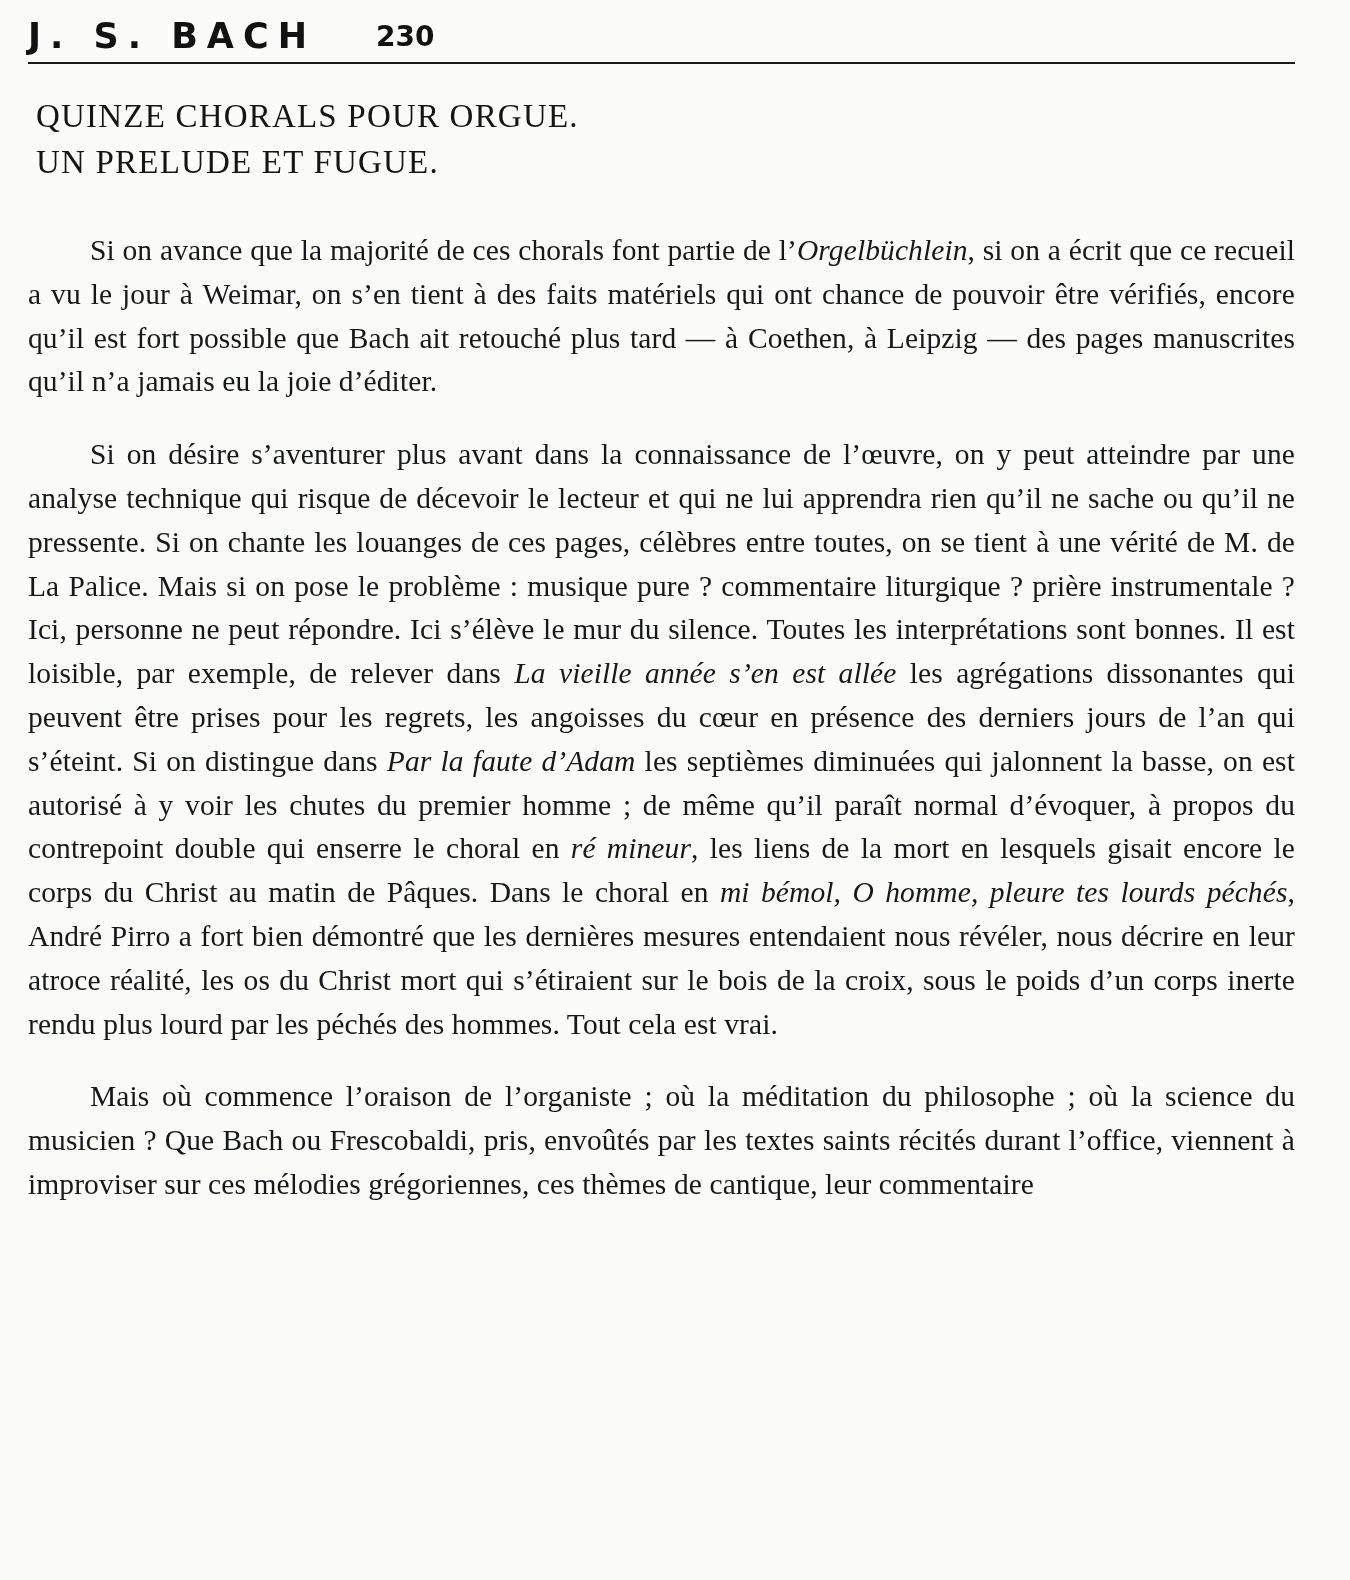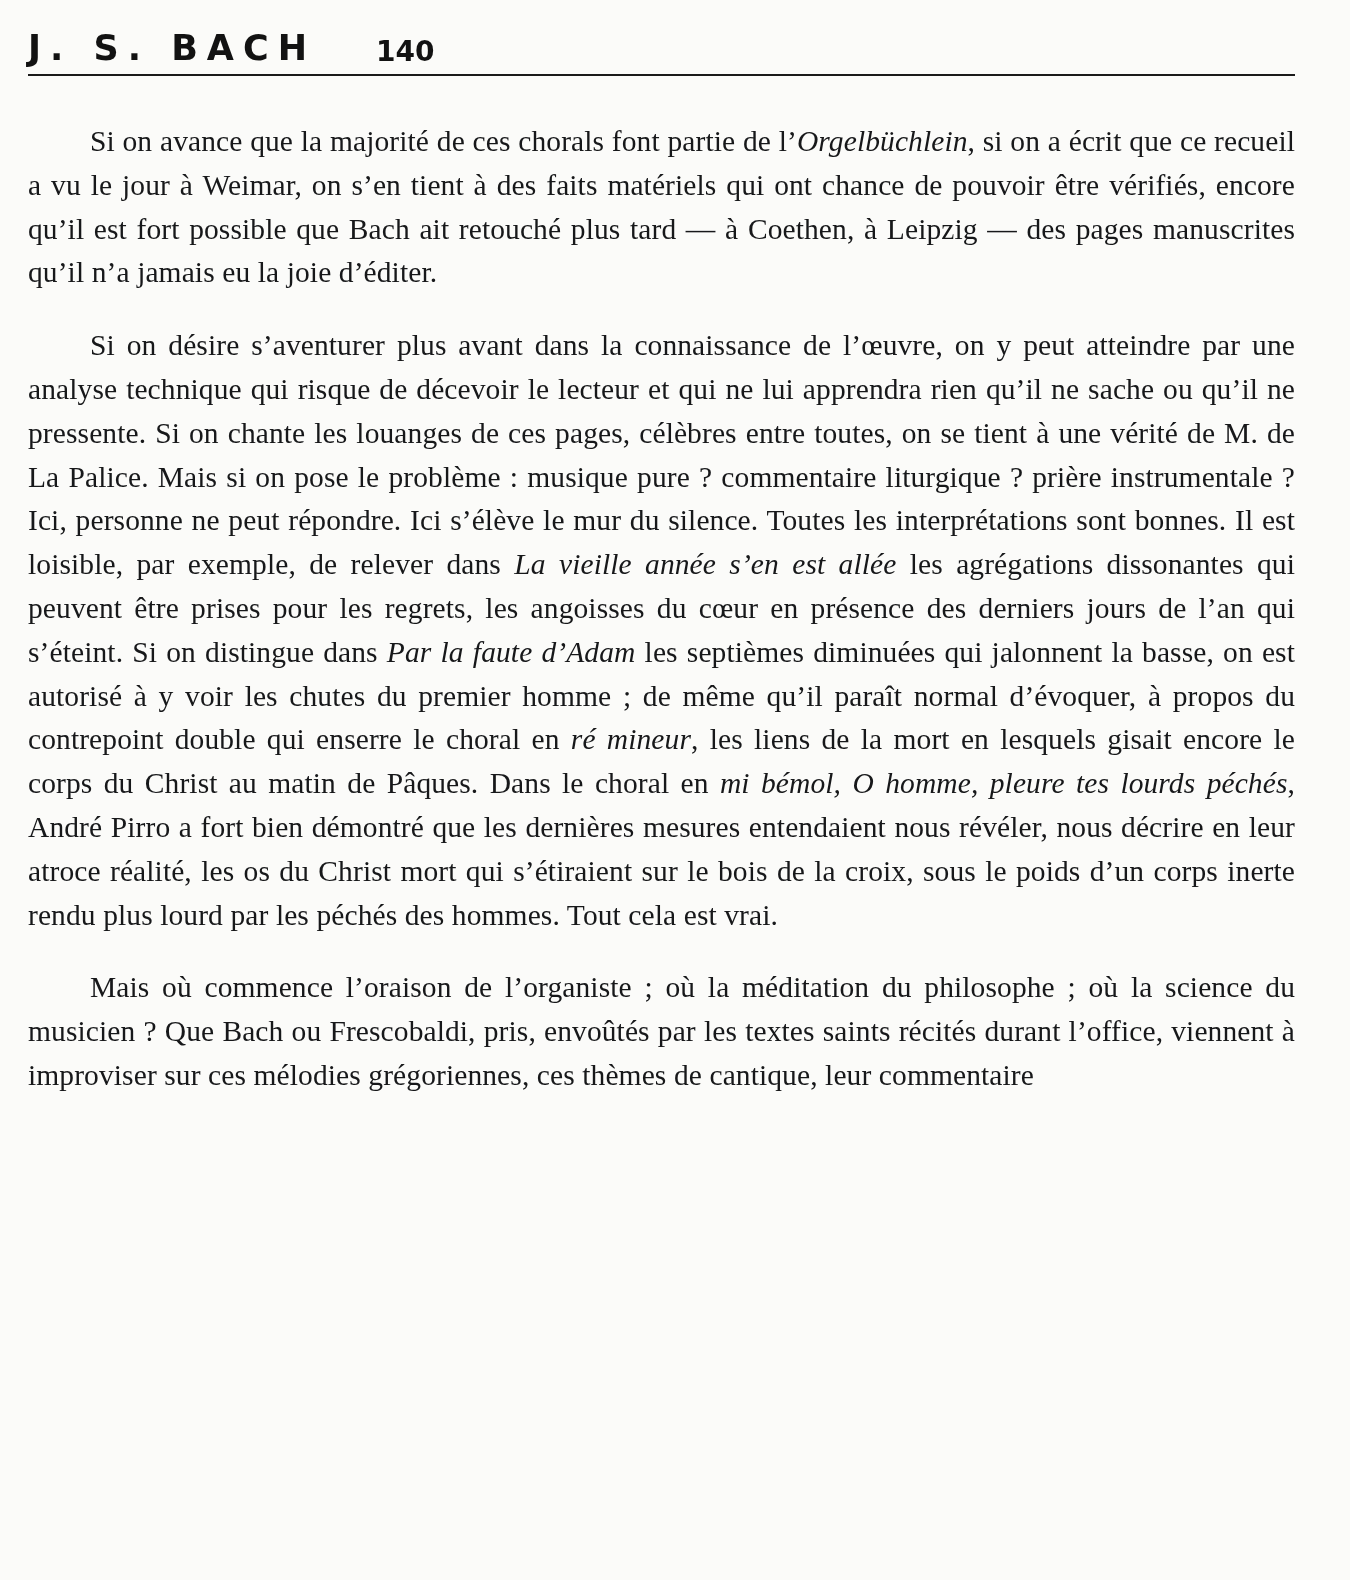--- a/index.html
+++ b/index.html
@@ -17,22 +17,22 @@
   .page {
     position: relative;
     width: 1350px;
     height: 1580px;
     box-sizing: border-box;
     padding: 0 55px 0 28px;
     background: #fbfbf9;
   }
   .running-head {
     display: flex;
-    align-items: flex-end;
-    padding-top: 28px;
+    align-items: center;
+    padding-top: 16px;
     border-bottom: 2px solid #1a1a1a;
     padding-bottom: 6px;
     margin-bottom: 0;
   }
   .running-head .author {
     font-family: "DejaVu Sans", sans-serif;
     font-weight: bold;
     font-size: 35px;
     letter-spacing: 9px;
     color: #121212;
@@ -77,23 +77,27 @@
   i {
   }
 </style>
 </head>
 <body>
 
 <div class="page">
 
   <div class="running-head">
     <span class="author">J. S. BACH</span>
-    <span class="folio">140</span>
+    <span class="folio">230</span>
   </div>
 
+  <div class="title-block">
+    <div class="title-line">QUINZE CHORALS POUR ORGUE.</div>
+    <div class="title-line">UN PRELUDE ET FUGUE.</div>
+  </div>
 
   <div class="body-text" id="body-text">
       <p class="para"><span class="indent"></span><span>Si on avance que la majorité de ces chorals font partie de l’</span><i>Orgelbüchlein</i><span>, si on a écrit que ce recueil a vu le jour à Weimar, on s’en tient à des faits matériels qui ont chance de pouvoir être vérifiés, encore qu’il est fort possible que Bach ait retouché plus tard — à Coethen, à Leipzig — des pages manuscrites qu’il n’a jamais eu la joie d’éditer.</span></p>
       <p class="para"><span class="indent"></span><span>Si on désire s’aventurer plus avant dans la connaissance de l’œuvre, on y peut atteindre par une analyse technique qui risque de décevoir le lecteur et qui ne lui apprendra rien qu’il ne sache ou qu’il ne pressente. Si on chante les louanges de ces pages, célèbres entre toutes, on se tient à une vérité de M. de La Palice. Mais si on pose le problème : musique pure ? commentaire liturgique ? prière instrumentale ? Ici, personne ne peut répondre. Ici s’élève le mur du silence. Toutes les interprétations sont bonnes. Il est loisible, par exemple, de relever dans </span><i>La vieille année s’en est allée</i><span> les agrégations dissonantes qui peuvent être prises pour les regrets, les angoisses du cœur en présence des derniers jours de l’an qui s’éteint. Si on distingue dans </span><i>Par la faute d’Adam</i><span> les septièmes diminuées qui jalonnent la basse, on est autorisé à y voir les chutes du premier homme ; de même qu’il paraît normal d’évoquer, à propos du contrepoint double qui enserre le choral en </span><i>ré mineur</i><span>, les liens de la mort en lesquels gisait encore le corps du Christ au matin de Pâques. Dans le choral en </span><i>mi bémol,</i><span> </span><i>O homme, pleure tes lourds péchés</i><span>, André Pirro a fort bien démontré que les dernières mesures entendaient nous révéler, nous décrire en leur atroce réalité, les os du Christ mort qui s’étiraient sur le bois de la croix, sous le poids d’un corps inerte rendu plus lourd par les péchés des hommes. Tout cela est vrai.</span></p>
       <p class="para"><span class="indent"></span><span>Mais où commence l’oraison de l’organiste ; où la méditation du philosophe ; où la science du musicien ? Que Bach ou Frescobaldi, pris, envoûtés par les textes saints récités durant l’office, viennent à improviser sur ces mélodies grégoriennes, ces thèmes de cantique, leur commentaire</span></p>
     </div>
 
 </div>
 
 </body></html>

